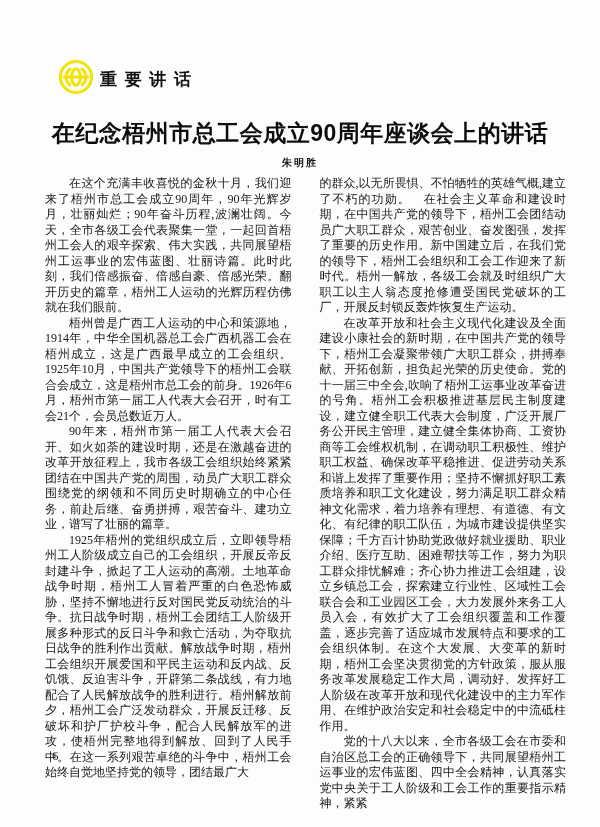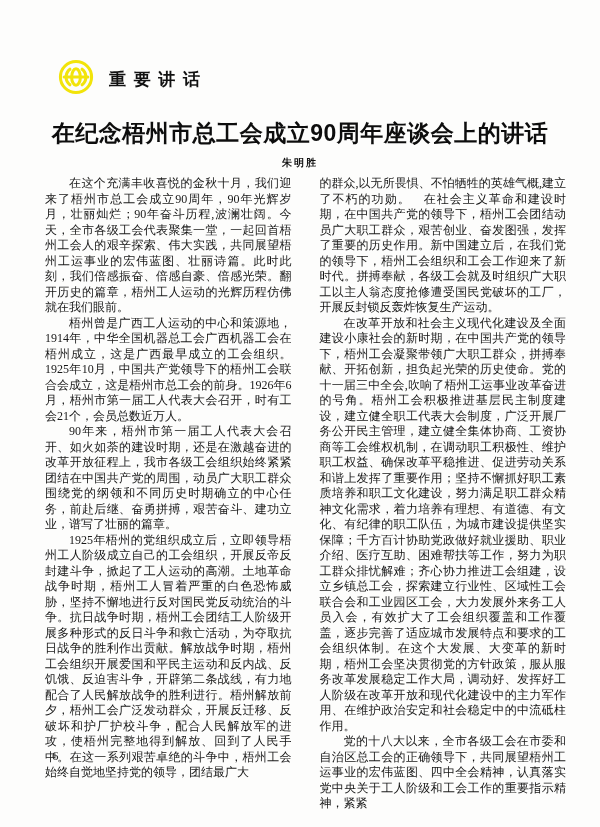--- a/index.html
+++ b/index.html
@@ -17,21 +17,21 @@
     color: #1c1c1c;
     overflow: hidden;
     box-sizing: border-box;
   }
   .header {
     position: absolute;
     left: 57px;
     top: 58px;
     display: flex;
     align-items: center;
-    gap: 14px;
+    gap: 5px;
   }
   .emblem { display: block; }
   .section-label {
     font-family: "Liberation Sans", "DejaVu Sans", sans-serif;
     font-weight: bold;
     font-size: 17px;
     letter-spacing: 0.45em;
     color: #111;
     padding-top: 4px;
   }
@@ -109,21 +109,21 @@
   <div class="author">朱明胜</div>
 
   <div class="columns">
     <div class="col">
       <p class="indent">在这个充满丰收喜悦的金秋十月，我们迎来了梧州市总工会成立90周年，90年光辉岁月，壮丽灿烂；90年奋斗历程,波澜壮阔。今天，全市各级工会代表聚集一堂，一起回首梧州工会人的艰辛探索、伟大实践，共同展望梧州工运事业的宏伟蓝图、壮丽诗篇。此时此刻，我们倍感振奋、倍感自豪、倍感光荣。翻开历史的篇章，梧州工人运动的光辉历程仿佛就在我们眼前。</p>
       <p class="indent">梧州曾是广西工人运动的中心和策源地，1914年，中华全国机器总工会广西机器工会在梧州成立，这是广西最早成立的工会组织。1925年10月，中国共产党领导下的梧州工会联合会成立，这是梧州市总工会的前身。1926年6月，梧州市第一届工人代表大会召开，时有工会21个，会员总数近万人。</p>
       <p class="indent">90年来，梧州市第一届工人代表大会召开、如火如荼的建设时期，还是在激越奋进的改革开放征程上，我市各级工会组织始终紧紧团结在中国共产党的周围，动员广大职工群众围绕党的纲领和不同历史时期确立的中心任务，前赴后继、奋勇拼搏，艰苦奋斗、建功立业，谱写了壮丽的篇章。</p>
       <p class="indent">1925年梧州的党组织成立后，立即领导梧州工人阶级成立自己的工会组织，开展反帝反封建斗争，掀起了工人运动的高潮。土地革命战争时期，梧州工人冒着严重的白色恐怖威胁，坚持不懈地进行反对国民党反动统治的斗争。抗日战争时期，梧州工会团结工人阶级开展多种形式的反日斗争和救亡活动，为夺取抗日战争的胜利作出贡献。解放战争时期，梧州工会组织开展爱国和平民主运动和反内战、反饥饿、反迫害斗争，开辟第二条战线，有力地配合了人民解放战争的胜利进行。梧州解放前夕，梧州工会广泛发动群众，开展反迁移、反破坏和护厂护校斗争，配合人民解放军的进攻，使梧州完整地得到解放、回到了人民手中。在这一系列艰苦卓绝的斗争中，梧州工会始终自觉地坚持党的领导，团结最广大</p>
     </div>
     <div class="col">
-      <p class="no-indent">的群众,以无所畏惧、不怕牺牲的英雄气概,建立了不朽的功勋。　在社会主义革命和建设时期，在中国共产党的领导下，梧州工会团结动员广大职工群众，艰苦创业、奋发图强，发挥了重要的历史作用。新中国建立后，在我们党的领导下，梧州工会组织和工会工作迎来了新时代。拼搏奉献，各级工会就及时组织广大职工以主人翁态度抢修遭受国民党破坏的工厂，开展反封锁反轰炸恢复生产运动。</p>
+      <p class="no-indent">的群众,以无所畏惧、不怕牺牲的英雄气概,建立了不朽的功勋。　在社会主义革命和建设时期，在中国共产党的领导下，梧州工会团结动员广大职工群众，艰苦创业、奋发图强，发挥了重要的历史作用。新中国建立后，在我们党的领导下，梧州工会组织和工会工作迎来了新时代。梧州一解放，各级工会就及时组织广大职工以主人翁态度抢修遭受国民党破坏的工厂，开展反封锁反轰炸恢复生产运动。</p>
       <p class="indent">在改革开放和社会主义现代化建设及全面建设小康社会的新时期，在中国共产党的领导下，梧州工会凝聚带领广大职工群众，拼搏奉献、开拓创新，担负起光荣的历史使命。党的十一届三中全会,吹响了梧州工运事业改革奋进的号角。梧州工会积极推进基层民主制度建设，建立健全职工代表大会制度，广泛开展厂务公开民主管理，建立健全集体协商、工资协商等工会维权机制，在调动职工积极性、维护职工权益、确保改革平稳推进、促进劳动关系和谐上发挥了重要作用；坚持不懈抓好职工素质培养和职工文化建设，努力满足职工群众精神文化需求，着力培养有理想、有道德、有文化、有纪律的职工队伍，为城市建设提供坚实保障；千方百计协助党政做好就业援助、职业介绍、医疗互助、困难帮扶等工作，努力为职工群众排忧解难；齐心协力推进工会组建，设立乡镇总工会，探索建立行业性、区域性工会联合会和工业园区工会，大力发展外来务工人员入会，有效扩大了工会组织覆盖和工作覆盖，逐步完善了适应城市发展特点和要求的工会组织体制。在这个大发展、大变革的新时期，梧州工会坚决贯彻党的方针政策，服从服务改革发展稳定工作大局，调动好、发挥好工人阶级在改革开放和现代化建设中的主力军作用、在维护政治安定和社会稳定中的中流砥柱作用。</p>
       <p class="indent">党的十八大以来，全市各级工会在市委和自治区总工会的正确领导下，共同展望梧州工运事业的宏伟蓝图、四中全会精神，认真落实党中央关于工人阶级和工会工作的重要指示精神，紧紧</p>
     </div>
   </div>
 
   <div class="page-number">6</div>
 
 </div>
 
 </body></html>

